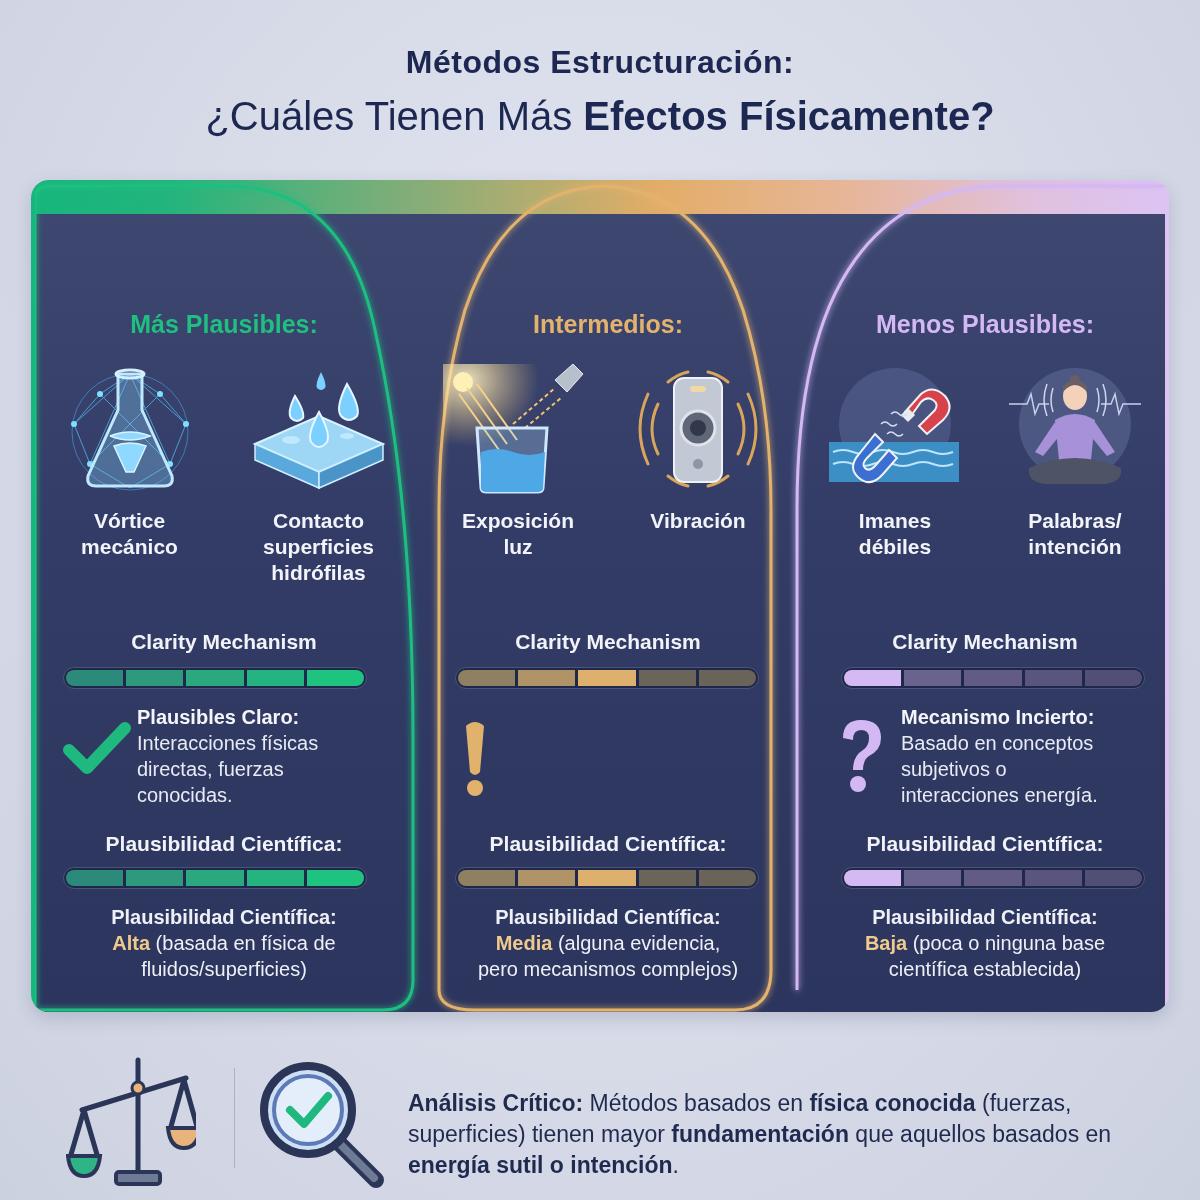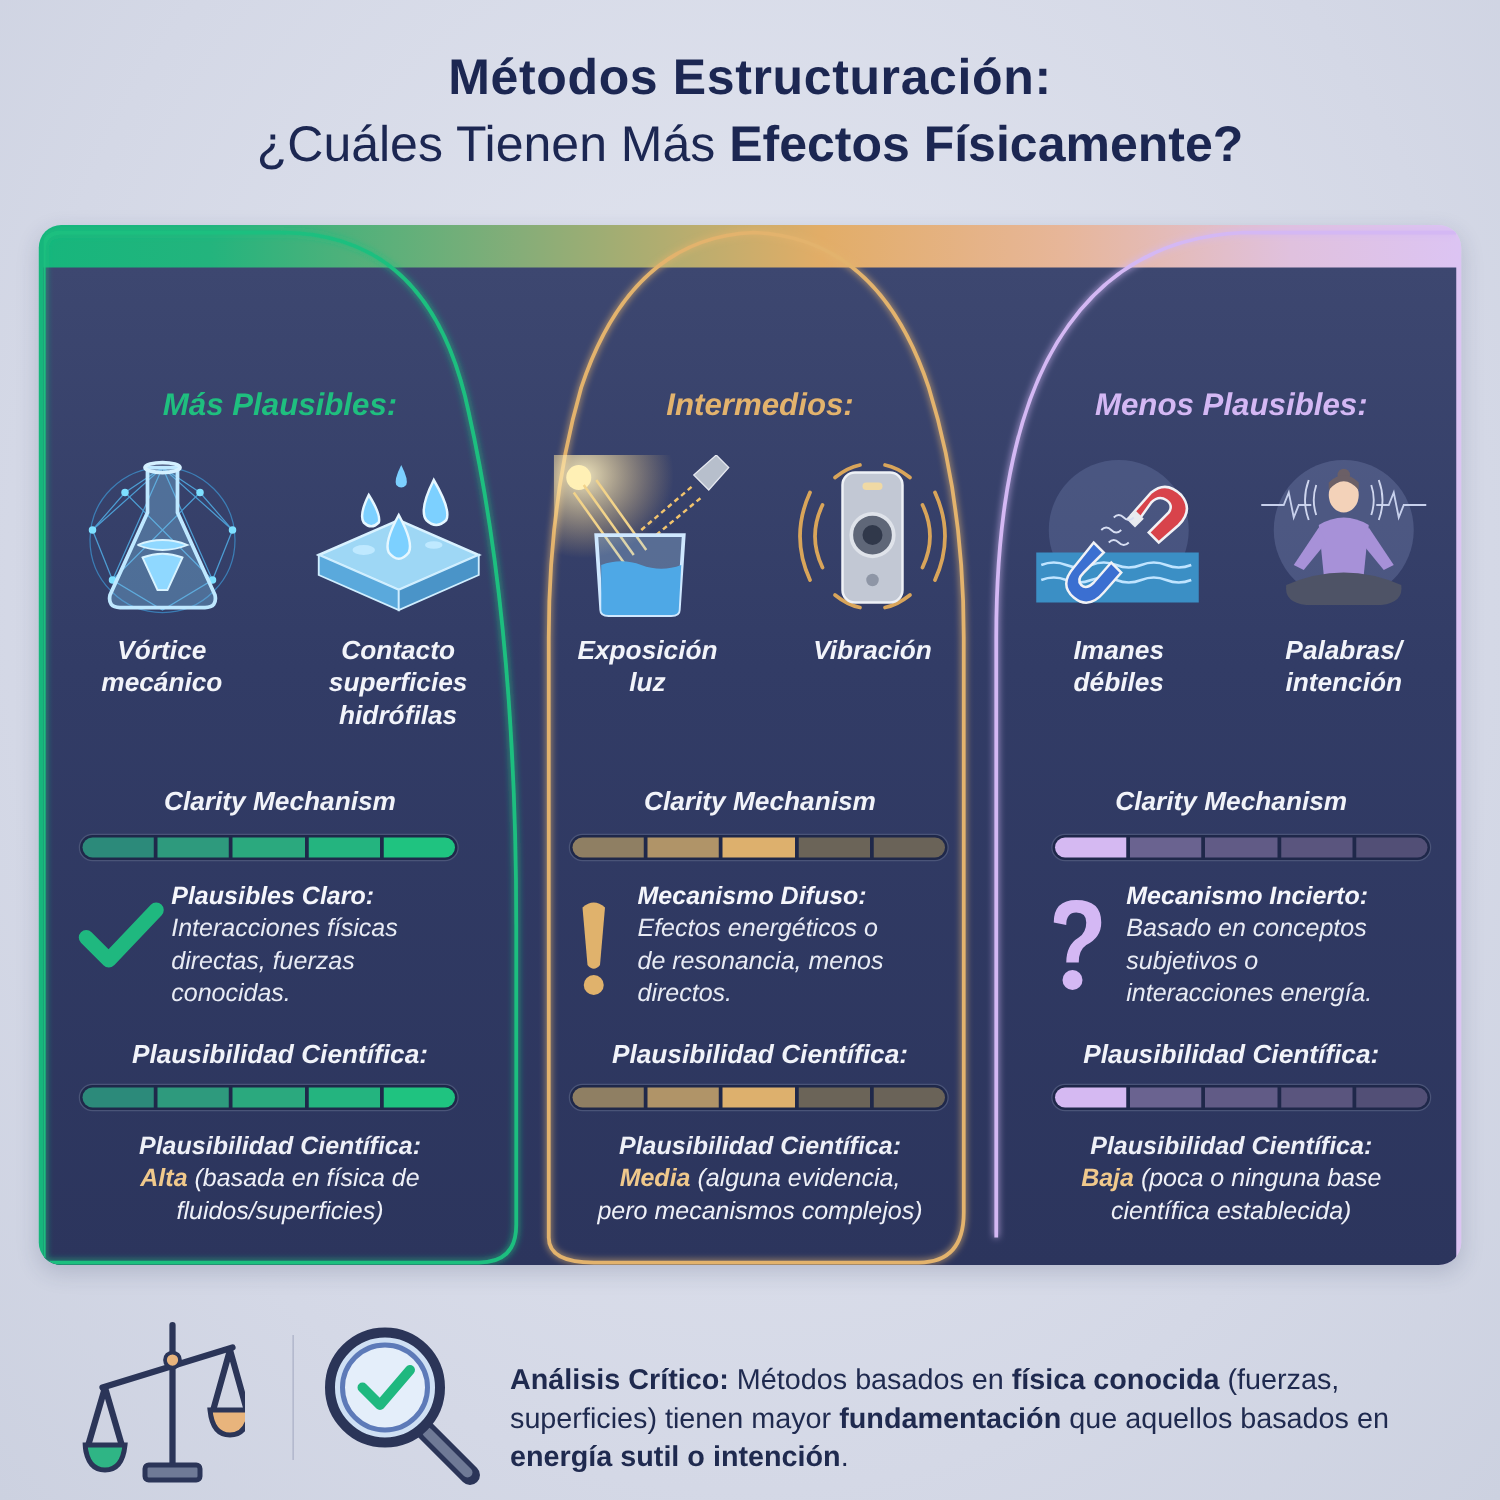--- a/index.html
+++ b/index.html
@@ -7,39 +7,38 @@
   body {
     background: radial-gradient(ellipse at 50% 40%, #e4e7f1 0%, #d4d8e6 70%, #ccd1e0 100%);
     font-family: "Liberation Sans", "DejaVu Sans", sans-serif;
     position: relative;
     color: #1d2a52;
   }
   .title {
     position: absolute; left: 0; width: 1200px; top: 38px; text-align: center;
   }
   .title .l1 {
-    font-size: 40px; font-weight: 700; color: #1c2752; letter-spacing: 0.5px;
+    font-size: 32px; font-weight: 700; color: #1c2752; letter-spacing: 0.5px;
     line-height: 48px;
   }
   .title .l2 {
     font-size: 40px; color: #1c2752; line-height: 52px; margin-top: 4px;
   }
   .title .l2 b { font-weight: 700; }
 
   .board {
     position: absolute; left: 31px; top: 180px; width: 1138px; height: 832px;
     border-radius: 18px;
     background: linear-gradient(90deg, #16b67c 0%, #23b47d 12%, #86ad78 34%, #e2ad67 55%, #e7b699 72%, #e0c1de 88%, #dcc4f3 100%);
     overflow: hidden;
     box-shadow: 0 6px 18px rgba(40,50,90,0.18);
   }
   .board-inner {
     position: absolute; left: 4px; top: 34px; right: 4px; bottom: 0;
     background: linear-gradient(180deg, #3d4770 0%, #323c66 40%, #2c355d 100%);
-    font-style: italic;
   }
   .col {
     position: absolute; top: 0; bottom: 0;
   }
   .arch {
     position: absolute; top: 0; bottom: 0; pointer-events: none;
   }
   .col-title {
     position: absolute; left: 0; right: 0; text-align: center;
     font-size: 25px; font-weight: 700;
@@ -247,26 +246,20 @@
         <div class="seg" style="background:#ddb06d;"></div>
         <div class="seg" style="background:#6b6458;"></div>
         <div class="seg" style="background:#6a6358;"></div>
       </div>
       <div class="desc" style="left:12px;top:490px;">
         <div class="mark" style="width:70px;">
           <svg width="30" height="80" viewBox="0 0 30 80">
               <path d="M6 8 Q15 0 24 8 L20 54 Q15 60 10 54 Z" fill="#e0b26c"></path>
               <circle cx="15" cy="70" r="8" fill="#e0b26c"></circle>
             </svg>
-        </div>
-        <div class="txt">
-          <span class="hd">Mecanismo Difuso:</span>
-          <span>Efectos energéticos o</span><br>
-          <span>de resonancia, menos</span><br>
-          <span>directos.</span>
         </div>
       </div>
       <div class="section-label" style="top:618px;">Plausibilidad Científica:</div>
       <div class="bar" style="left:27px;width:304px;top:653px;">
         <div class="seg" style="background:#8f7f63;"></div>
         <div class="seg" style="background:#b09468;"></div>
         <div class="seg" style="background:#ddb06d;"></div>
         <div class="seg" style="background:#6b6458;"></div>
         <div class="seg" style="background:#6a6358;"></div>
       </div>

